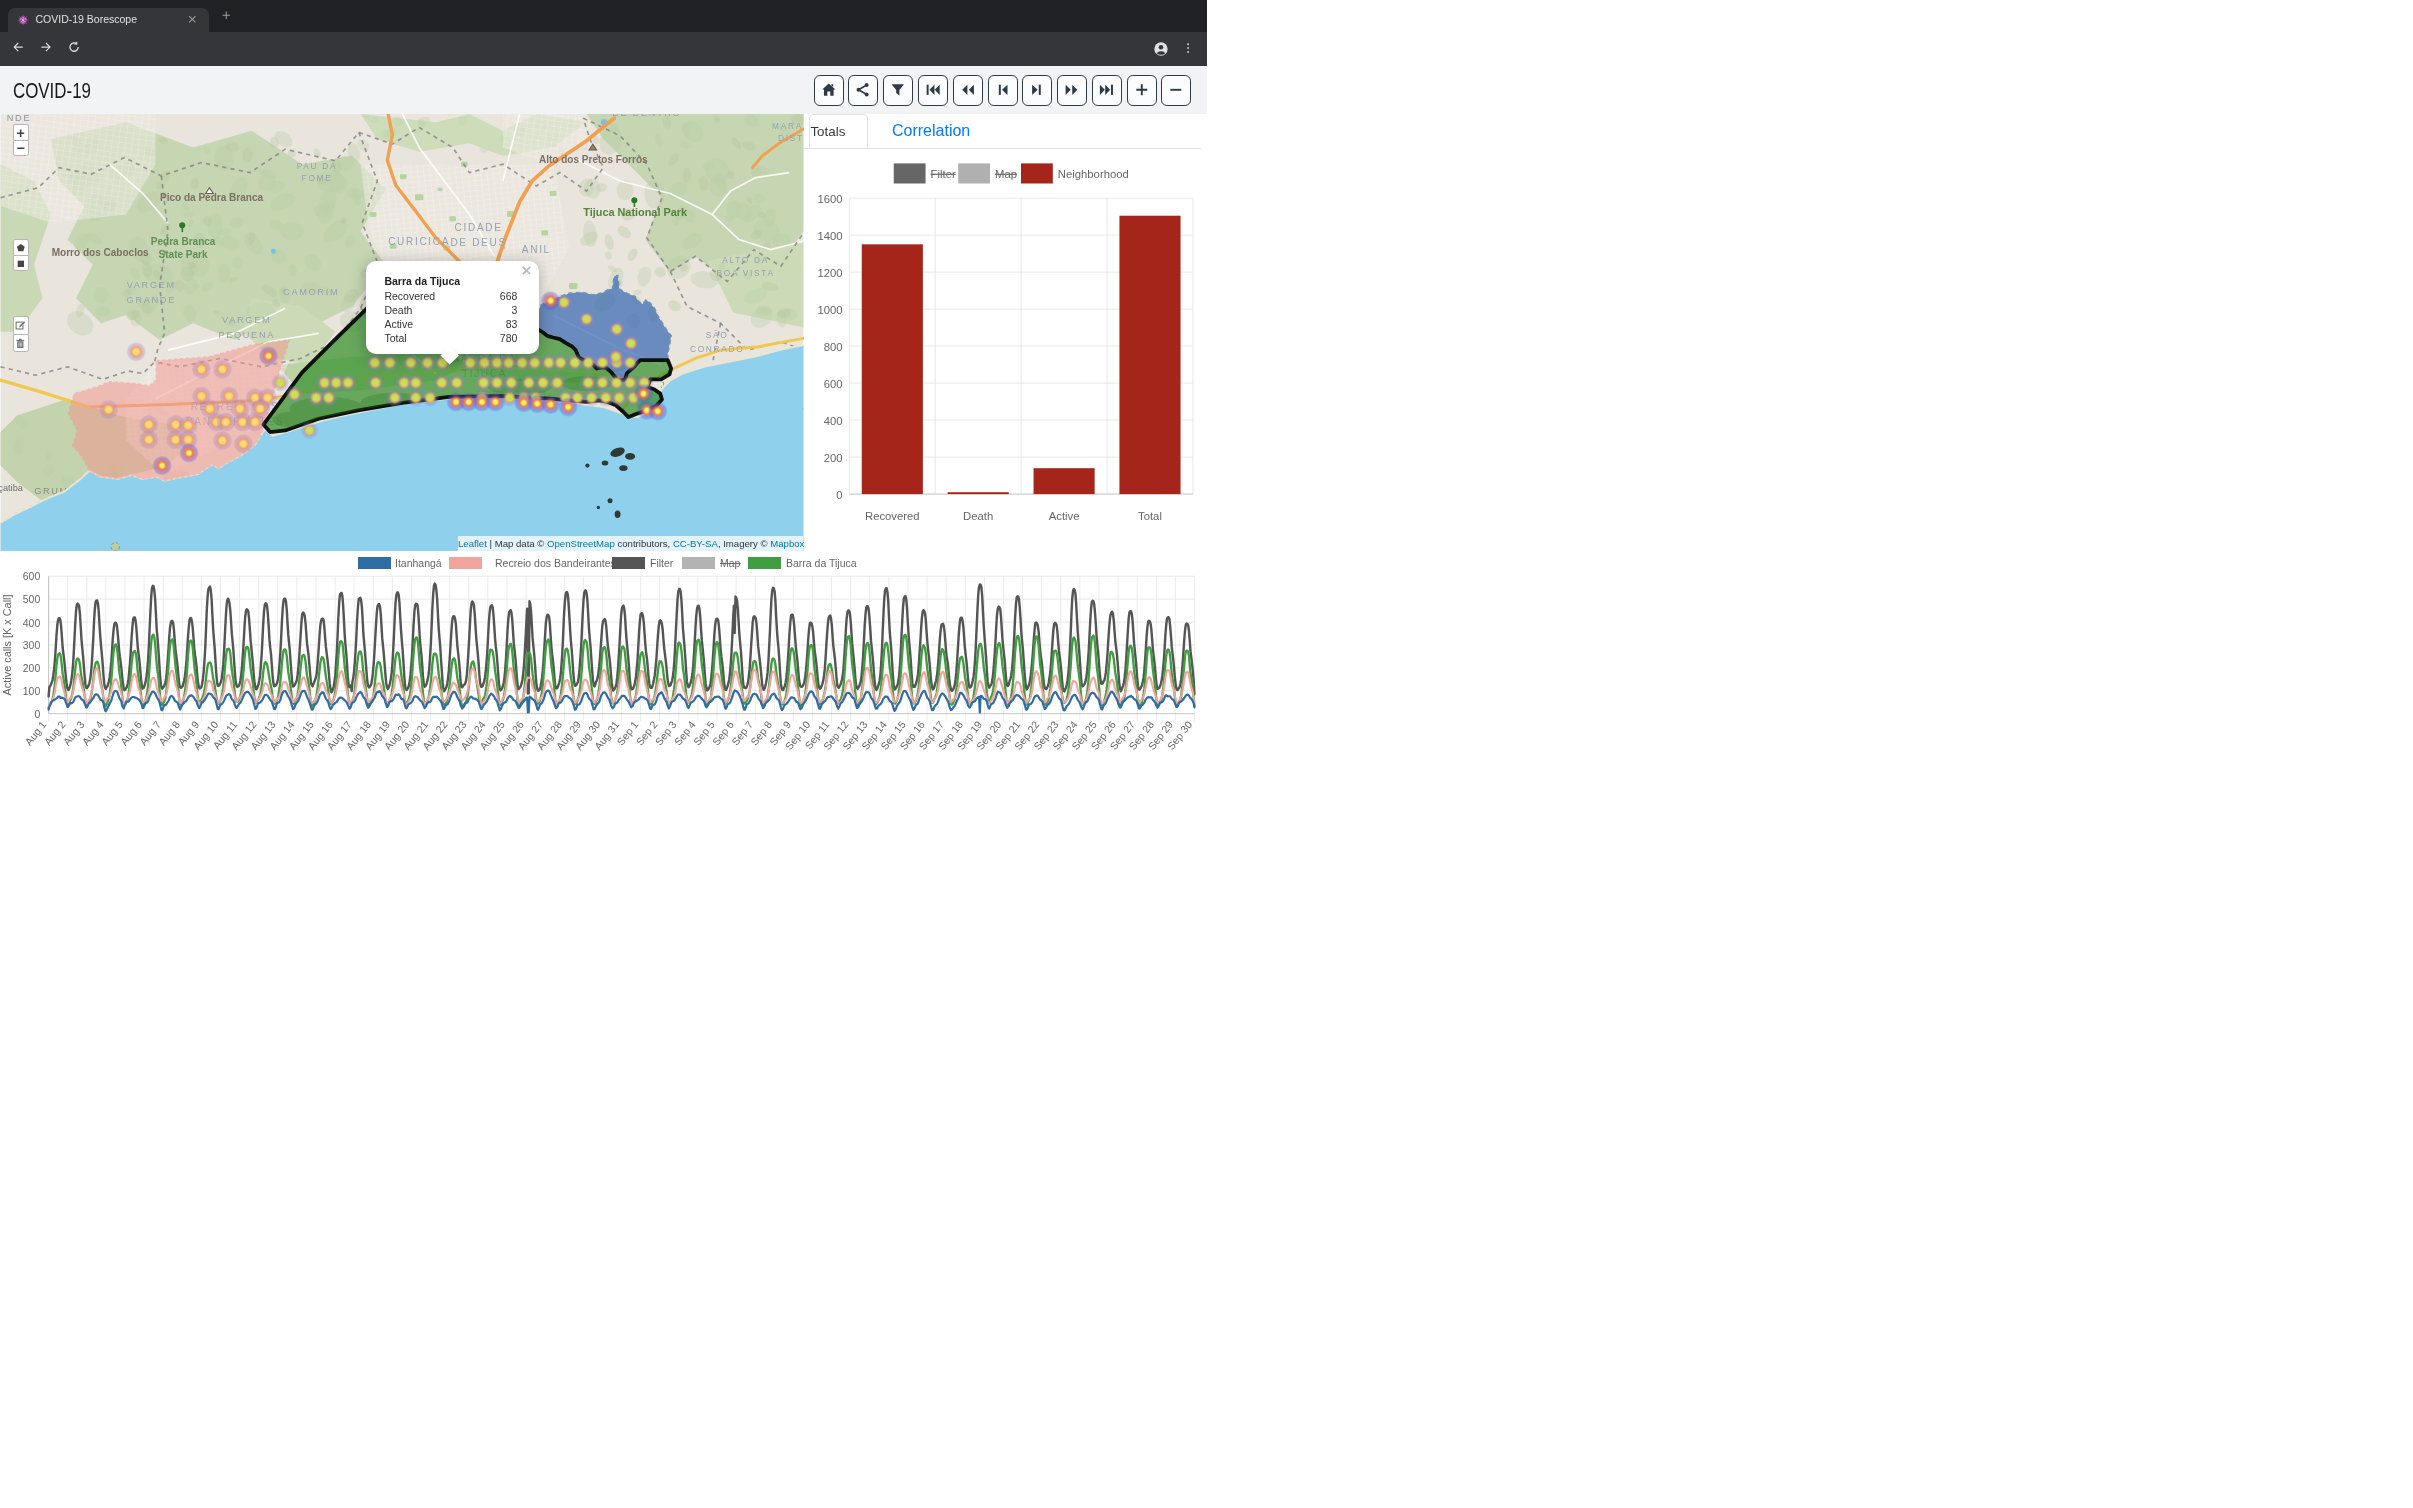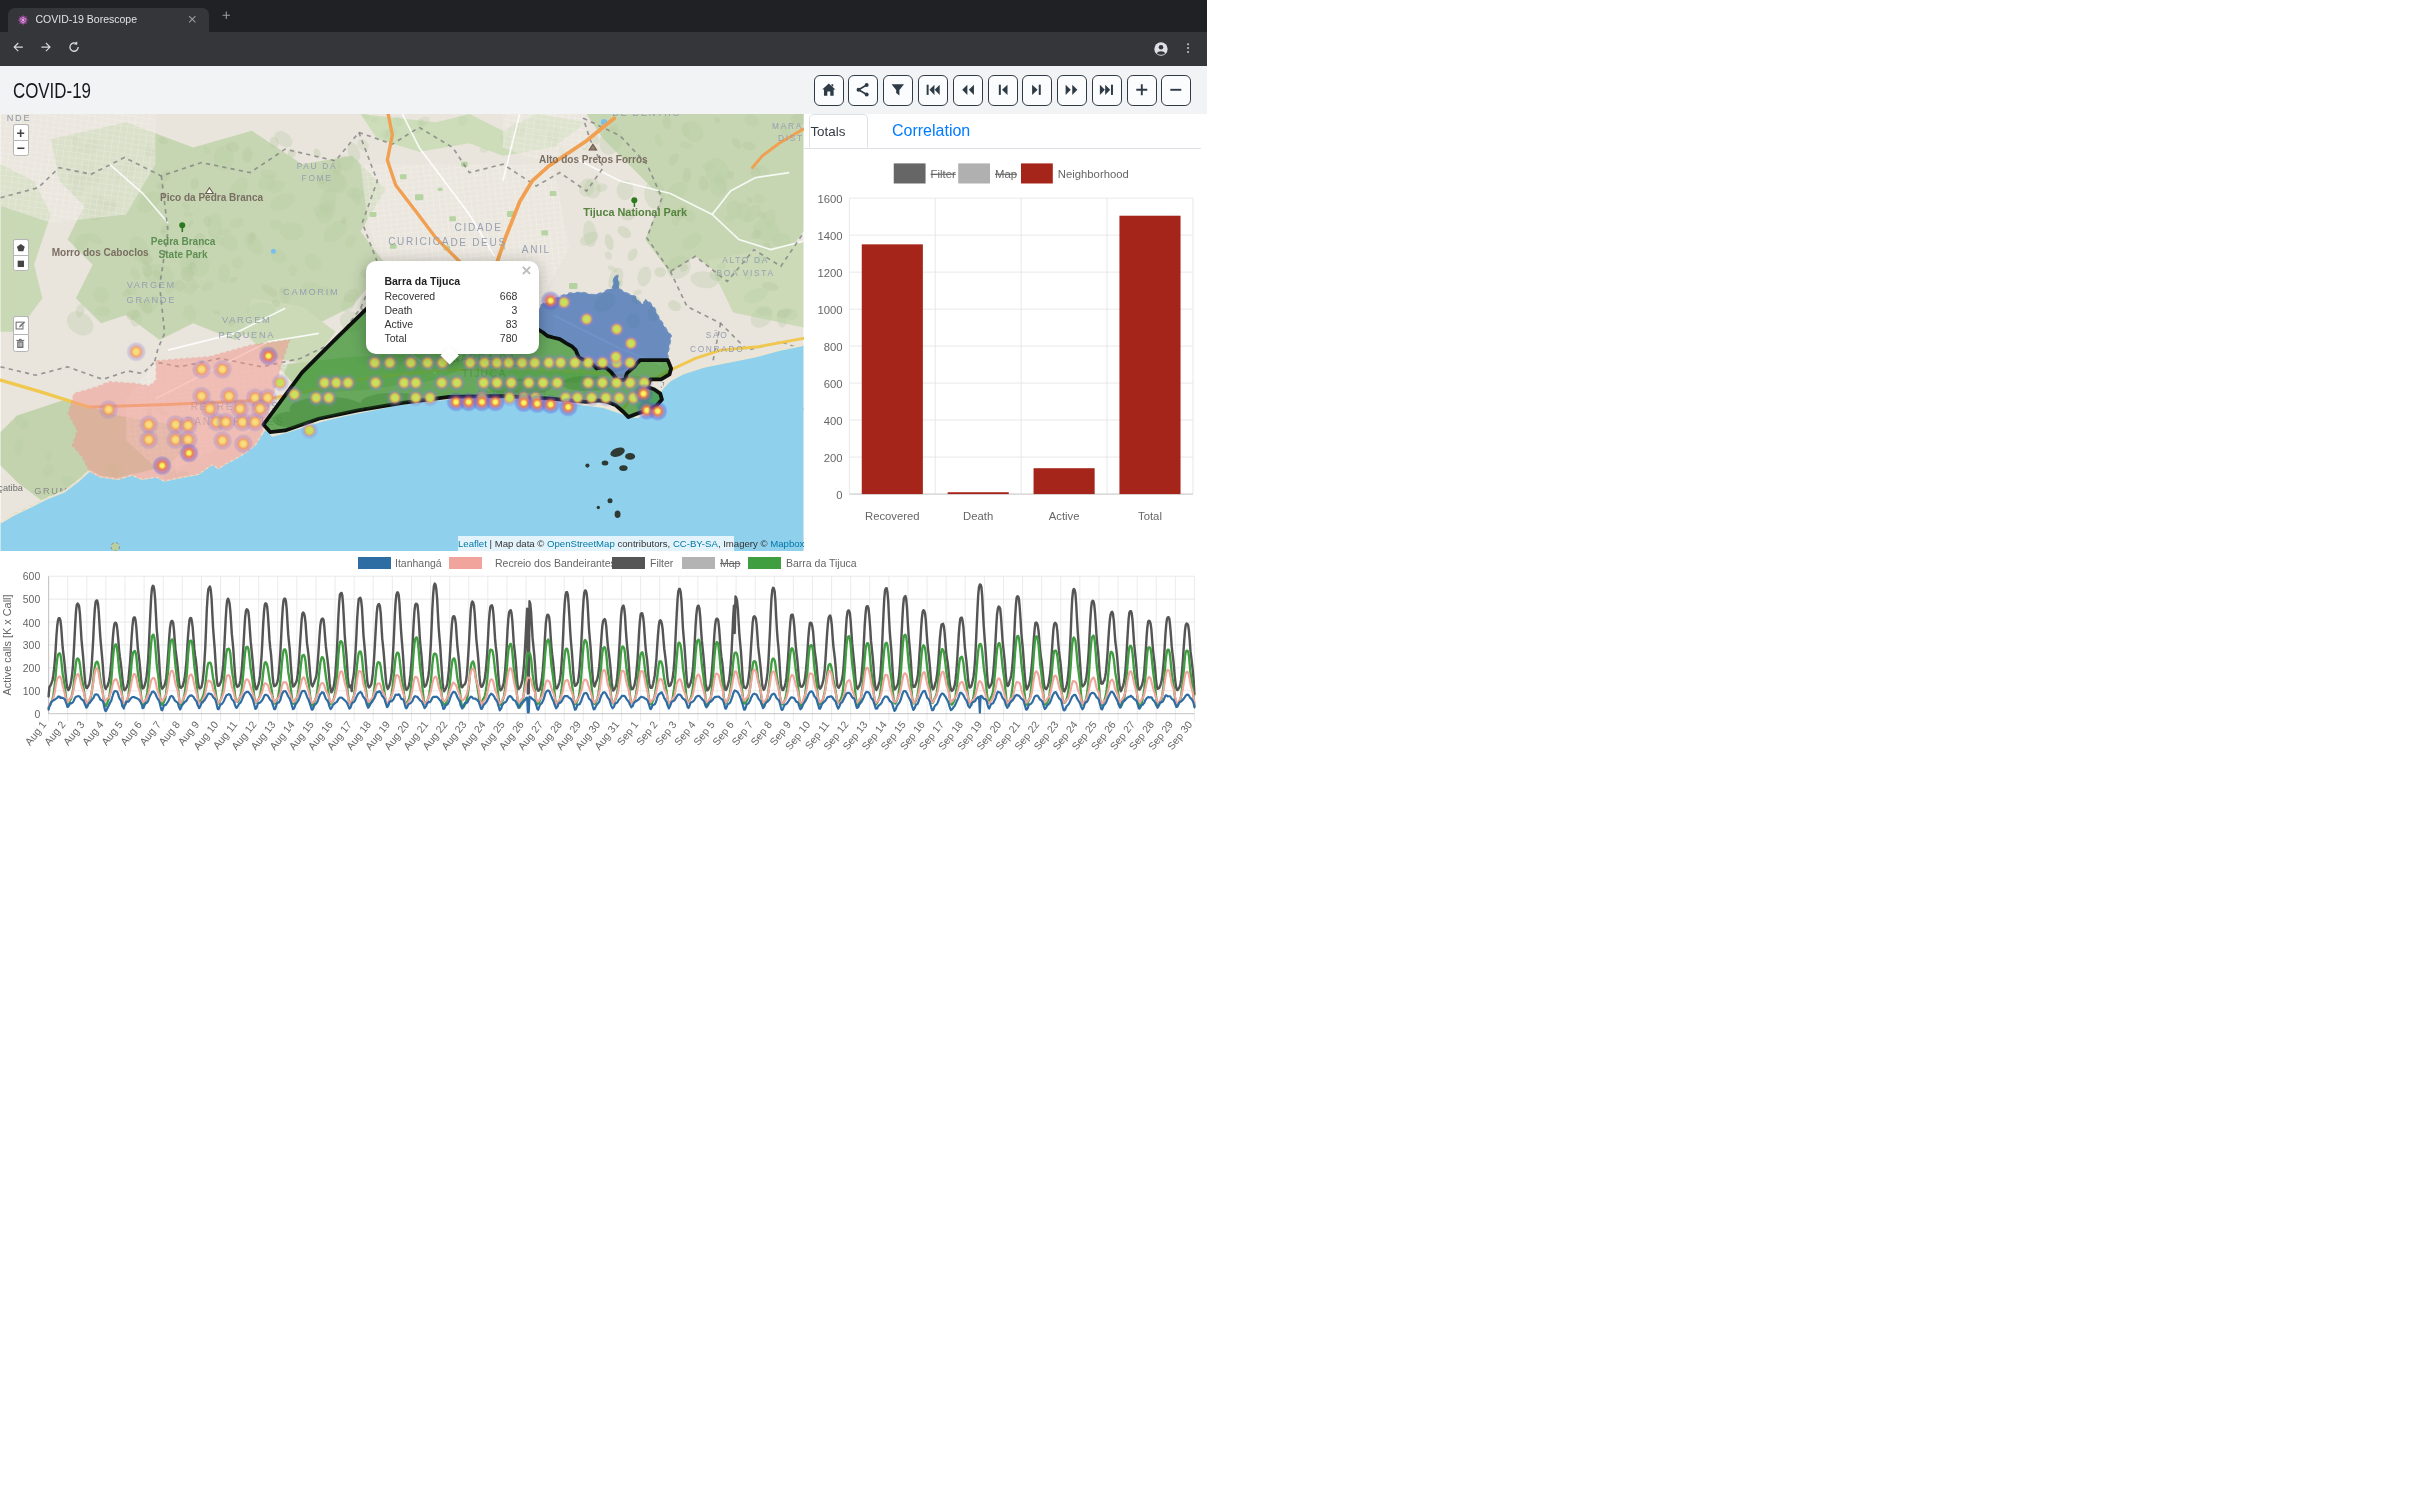--- a/index.html
+++ b/index.html
@@ -11,21 +11,21 @@
 .tbtn { position:absolute; top:75px; width:30px; height:31px; background:#fbfcfd; border:1.7px solid #2e3a45; border-radius:5.9px; text-align:center; }
 #hdr { position:absolute; left:0; top:66px; width:1207px; height:48px; background:#f1f3f5; }
 #hdr h1 { position:absolute; left:13.4px; top:12.6px; font-size:21.4px; font-weight:400; color:#17191c; transform:scaleX(0.79); transform-origin:left; }
 #map { position:absolute; left:0; top:114px; width:804px; height:437px; overflow:hidden; }
 #panel { position:absolute; left:804px; top:114px; width:403px; height:437px; background:#fff; }
 #bottom { position:absolute; left:0; top:551px; width:1207px; height:203px; background:#fff; }
 .lbtn { position:absolute; width:16px; height:16px; background:#fff; text-align:center; }
 .popup { position:absolute; left:366px; top:147px; width:173px; height:93px; background:#fff; border-radius:10px; box-shadow:0 2.5px 15px rgba(0,0,0,0.28); }
 .popup .row { display:flex; justify-content:space-between; font-size:10.5px; color:#333; line-height:14px; }
 .tail { position:absolute; left:443px; top:235px; width:13.4px; height:13.4px; background:#fff; transform:rotate(45deg); box-shadow:2.5px 2.5px 6.7px rgba(0,0,0,0.15); }
-#attrib { position:absolute; left:458px; top:422px; width:276px; height:16px; background:rgba(255,255,255,0.75); font-size:9.6px; color:#333; text-align:right; padding-right:5px; line-height:16px; white-space:nowrap; }
+#attrib { position:absolute; left:458px; top:422px; width:345px; height:16px; background:rgba(255,255,255,0.75); font-size:9.6px; color:#333; text-align:right; padding-right:5px; line-height:16px; white-space:nowrap; }
 #attrib a { color:#0078A8; text-decoration:none; }
 #tabs { position:absolute; left:804px; top:114px; width:403px; height:34px; }
 #tabs .border { position:absolute; left:0.4px; top:34px; width:397px; border-bottom:0.8px solid #dee2e6; }
 #totals { position:absolute; left:5.4px; top:0px; width:59px; height:34px; background:#fff; border:0.8px solid #dee2e6; border-bottom:0.8px solid #fff; border-radius:5px 5px 0 0; font-size:13.4px; color:#343a40; text-align:left; line-height:33px; z-index:2; }
 #corr { position:absolute; left:79px; top:0; height:34px; font-size:16px; color:#007bff; line-height:33px;margin-left:9px; }
 </style></head>
 <body>
 <div id="chrome">
   <div id="tab">
     <div style="position:absolute;left:8.4px;top:5px;"><svg width="14.2" height="14.2" viewBox="0 0 24 24" style="">

